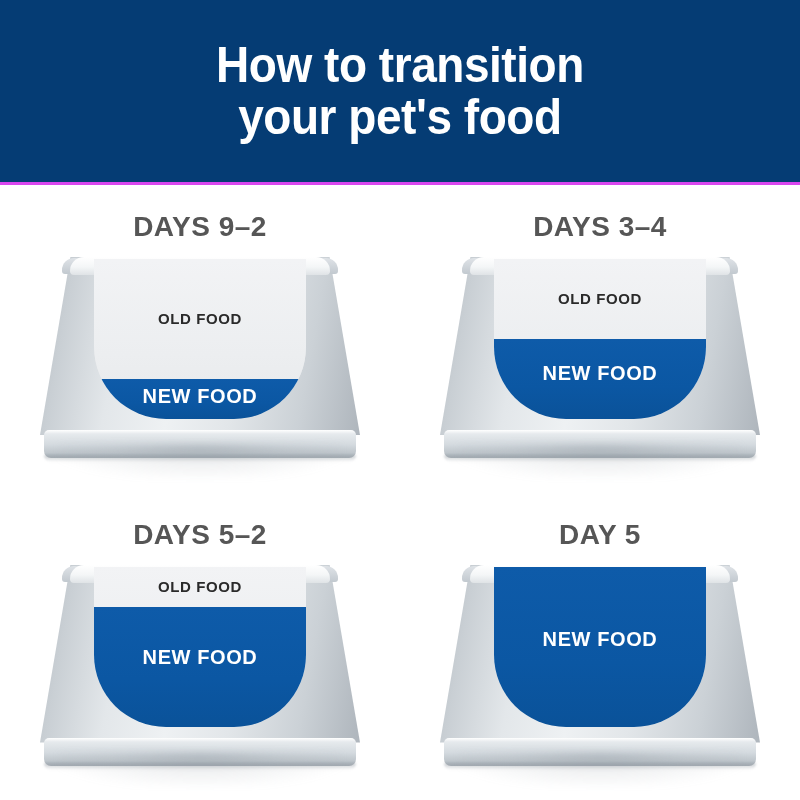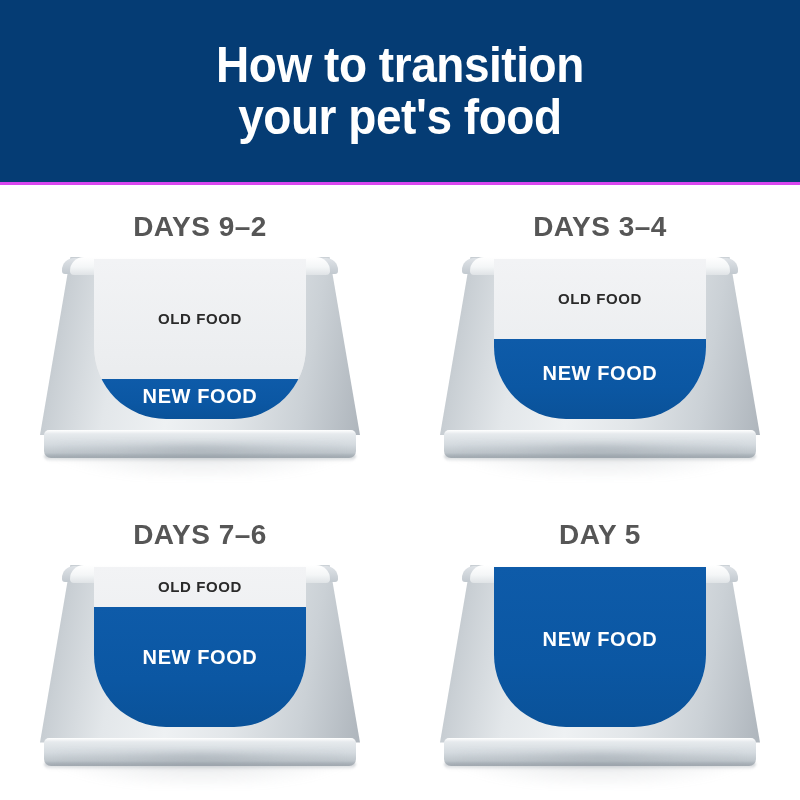--- a/index.html
+++ b/index.html
@@ -189,21 +189,21 @@
         <div class="food-text old" style="top: 31px;">OLD FOOD</div>
         <div class="food-text new" style="top: 102.6px;">NEW FOOD</div>
       </div>
       <div class="bowl-base"></div>
       <div class="bowl-base-shade"></div>
       <div class="bowl-reflection"></div>
     </div>
   </div>
 
   <div class="cell">
-    <div class="step-label">DAYS 7–6</div>
+    <div class="step-label">DAYS 5–2</div>
     <div class="bowl">
       <div class="bowl-body"></div>
       <div class="bowl-rim-cap-l"></div>
       <div class="bowl-rim-cap-r"></div>
       <div class="bowl-rim"></div>
       <div class="bowl-cavity">
         <div class="cavity-old"></div>
         <div class="cavity-new" style="height: 75%;"></div>
         <div class="food-text old" style="top: 11px;">OLD FOOD</div>
         <div class="food-text new" style="top: 79.4px;">NEW FOOD</div>

